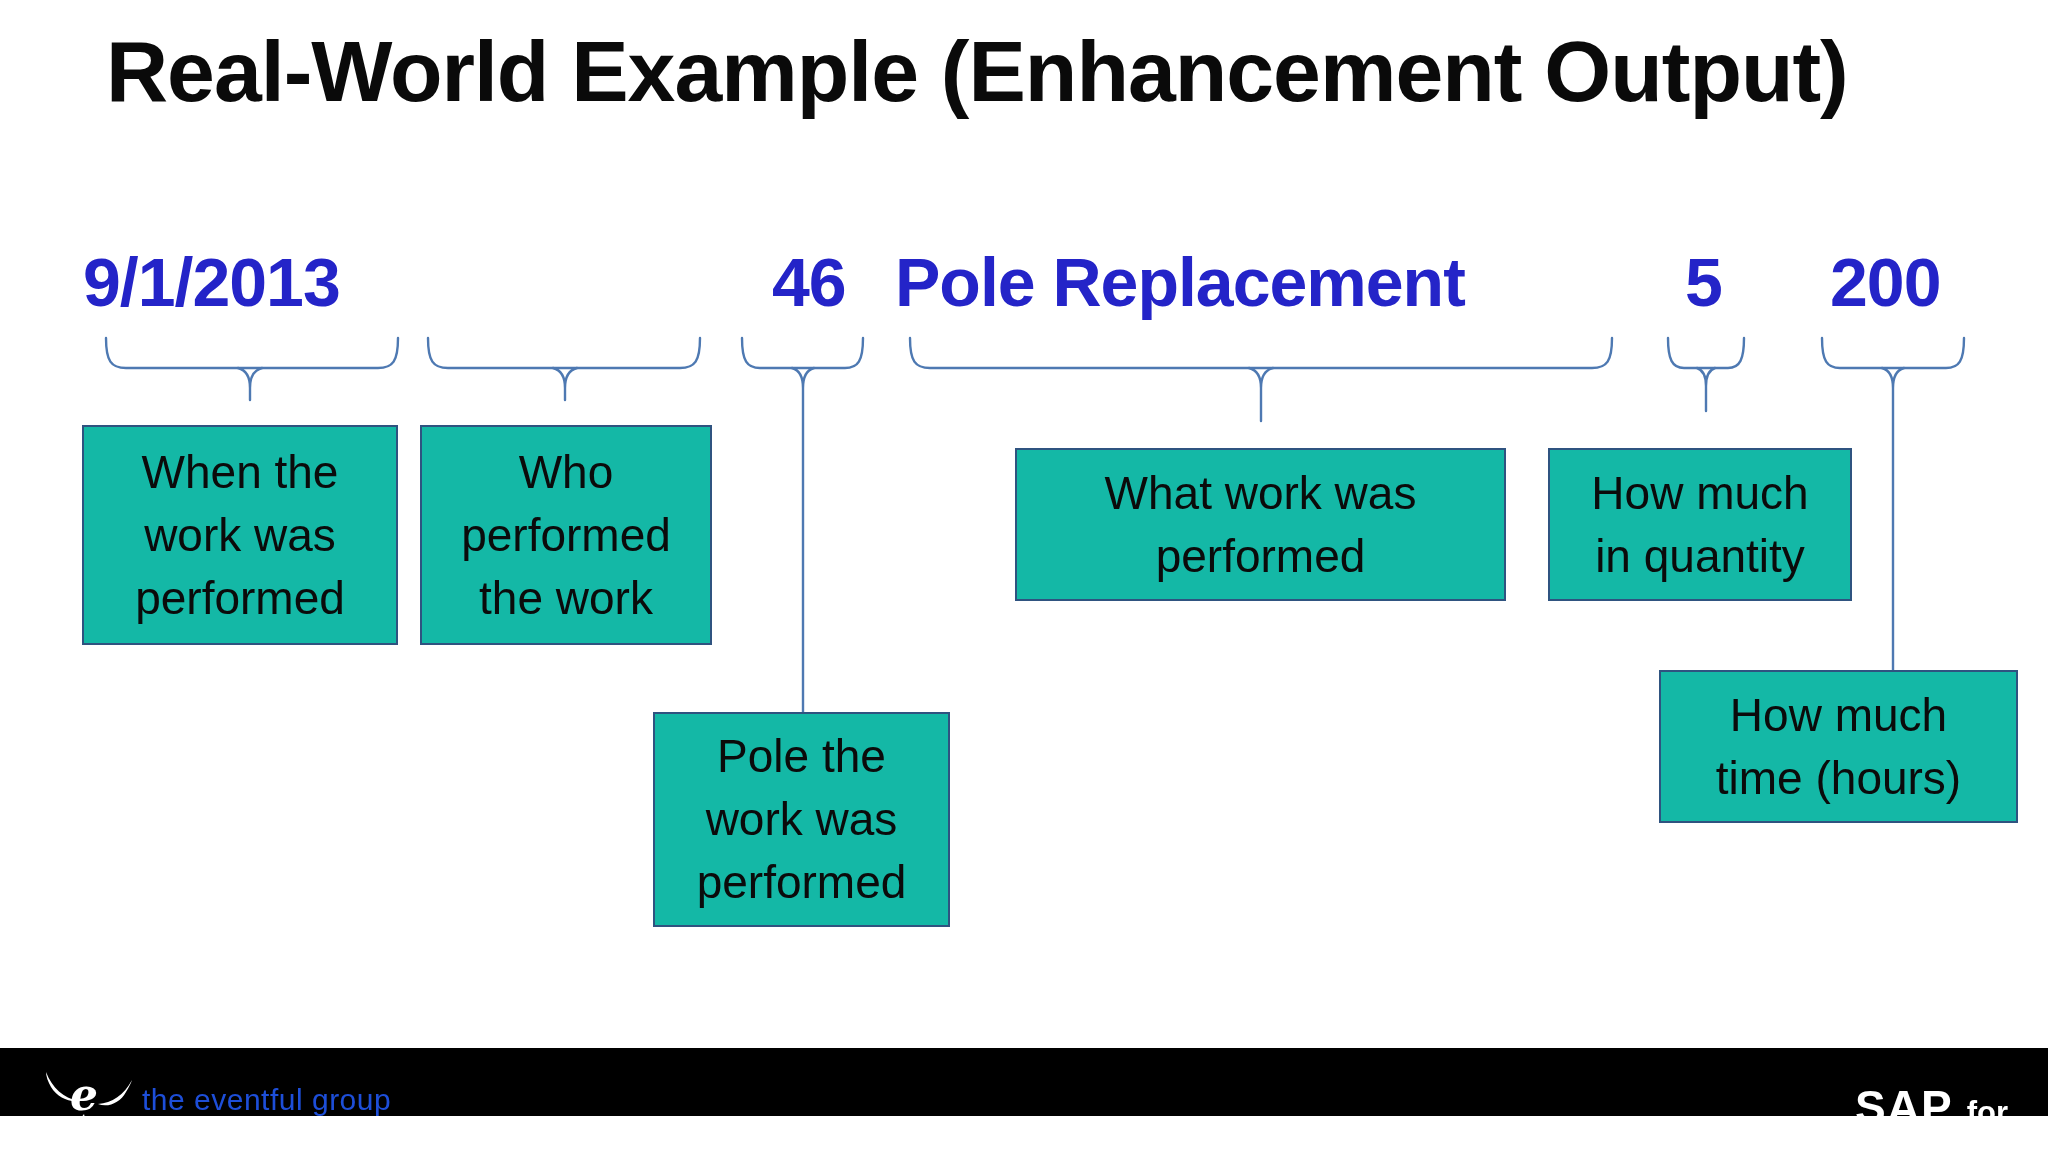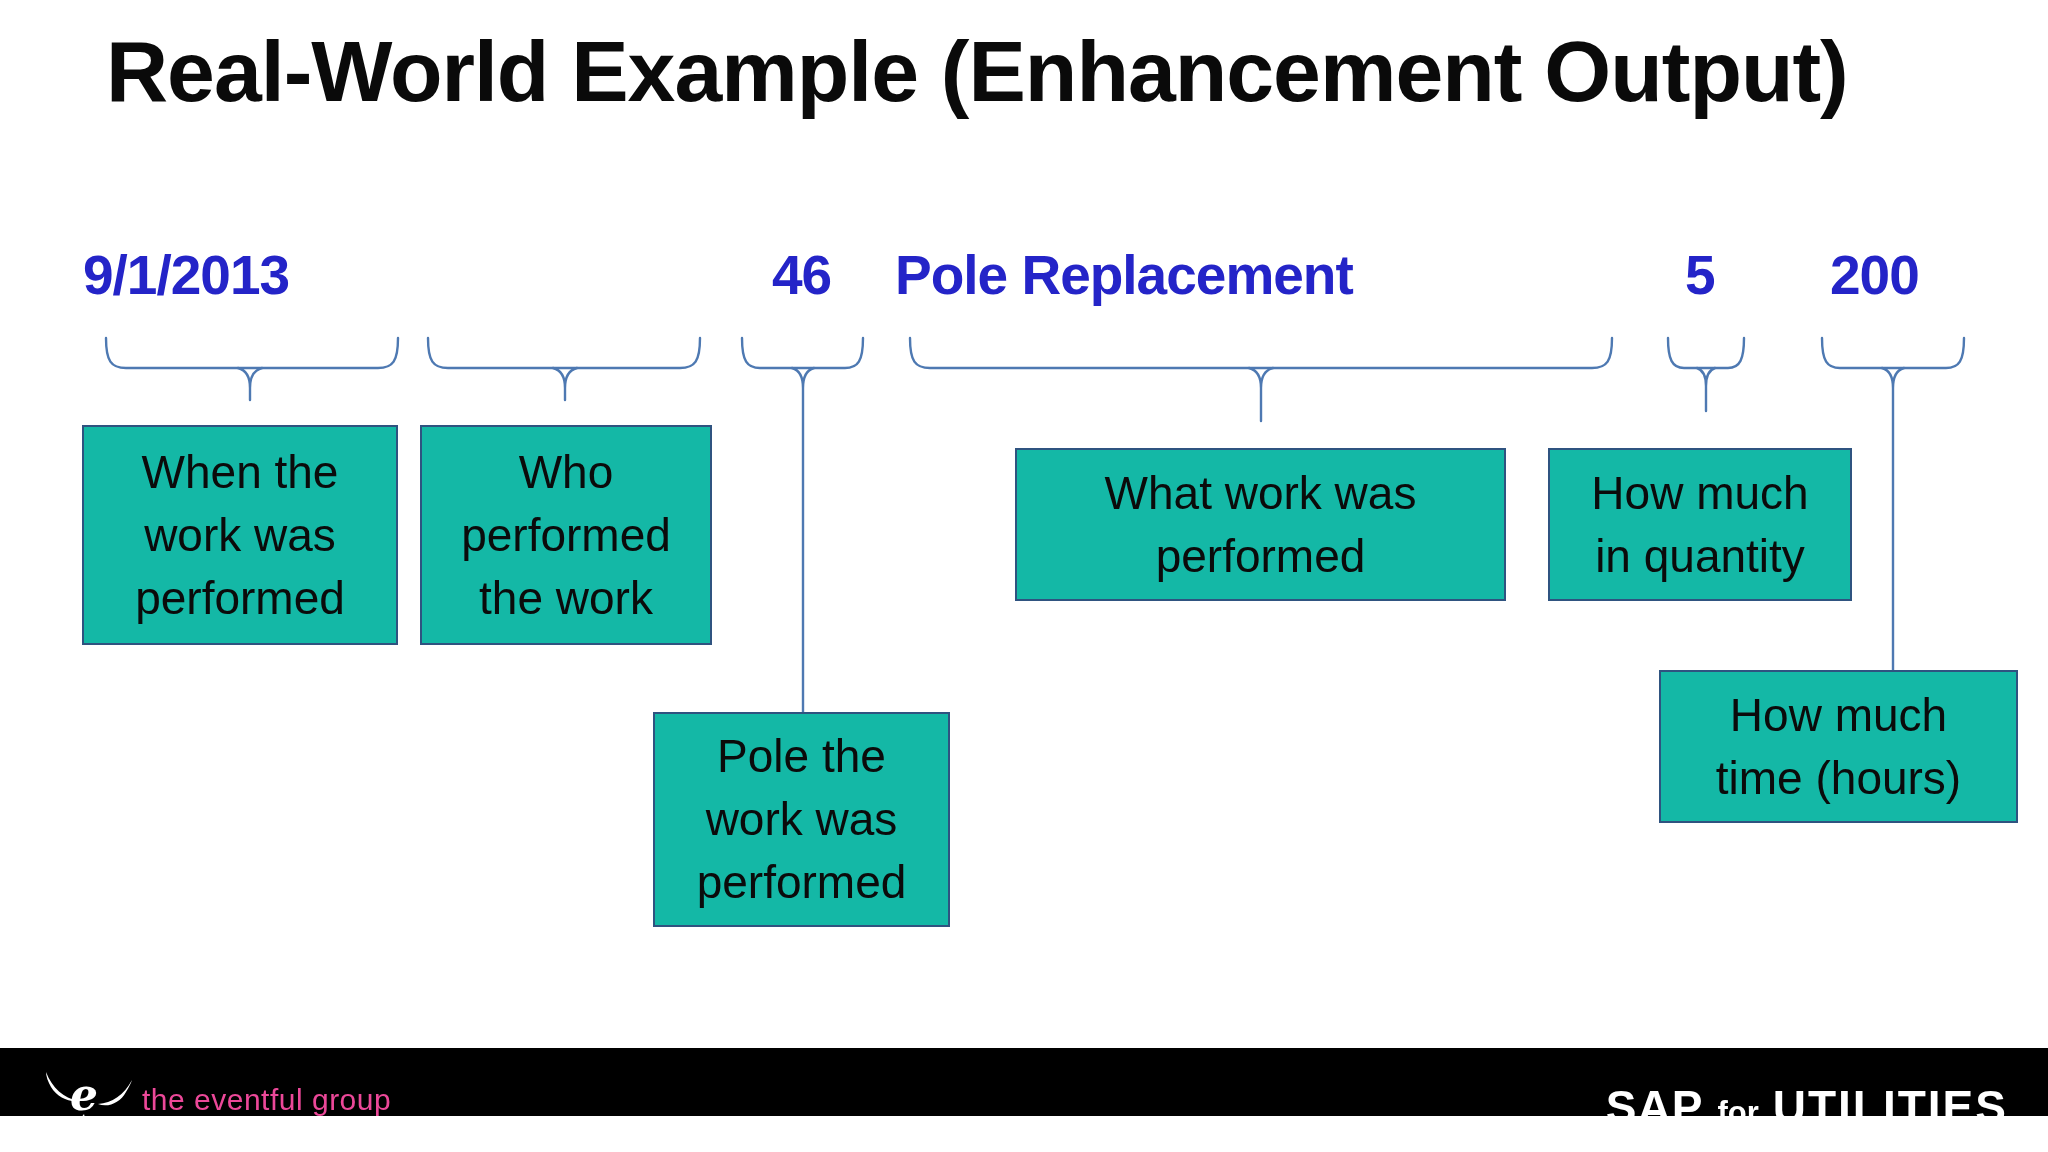--- a/index.html
+++ b/index.html
@@ -21,21 +21,21 @@
     top: 22px;
     font-size: 86px;
     font-weight: bold;
     color: var(--color-title_text, #0a0a0a);
     letter-spacing: -1px;
     white-space: nowrap;
   }
   .record-field {
     position: absolute;
     top: 243px;
-    font-size: 55px;
+    font-size: 68px;
     font-weight: bold;
     color: var(--color-record_text, #2424c8);
     letter-spacing: -1px;
     white-space: nowrap;
   }
   .rf-date     { left: 83px; }
   .rf-crew     { left: 453px; }
   .rf-location { left: 772px; }
   .rf-work     { left: 895px; }
   .rf-quantity { left: 1685px; }
@@ -90,21 +90,21 @@
     top: 1064px;
     width: 90px;
     height: 62px;
   }
   .footer-logo-text {
     position: absolute;
     left: 142px;
     top: 1083px;
     font-size: 30px;
     font-weight: 400;
-    color: #ec4899;
+    color: #1d4ed8;
     letter-spacing: 0.5px;
     white-space: nowrap;
   }
   .footer-brand {
     position: absolute;
     right: 40px;
     top: 1080px;
     display: flex;
     align-items: baseline;
     gap: 14px;
@@ -195,16 +195,15 @@
     <path d="M2,8 C8,24 20,34 34,37 C24,38 13,33 7,23 C4,18 2,12 2,8 Z" fill="#ffffff"></path>
     <path d="M88,16 C80,31 68,39 54,40 C64,44 76,39 82,28 C85,23 87,19 88,16 Z" fill="#ffffff"></path>
     <text x="26" y="46" font-family="DejaVu Serif, serif" font-style="italic" font-weight="bold" font-size="44" fill="#ffffff">e</text>
     <path d="M40,50 C36,56 30,58 25,56 C30,60 37,59 41,54 Z" fill="#ffffff"></path>
   </svg>
   <div class="footer-logo-text">the eventful group</div>
 
   <div class="footer-brand">
     <span class="brand-sap">SAP</span>
     <span class="brand-for">for</span>
-    <span class="brand-utilities">UTILITIES</span>
   </div>
 
 </div>
 
 </body></html>

